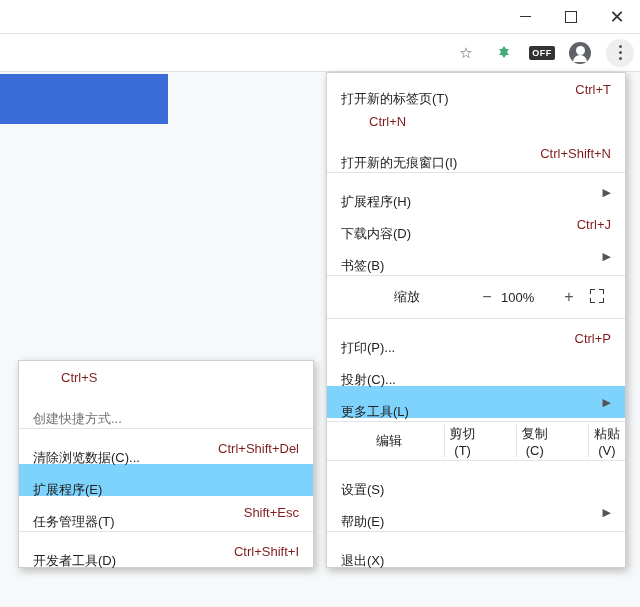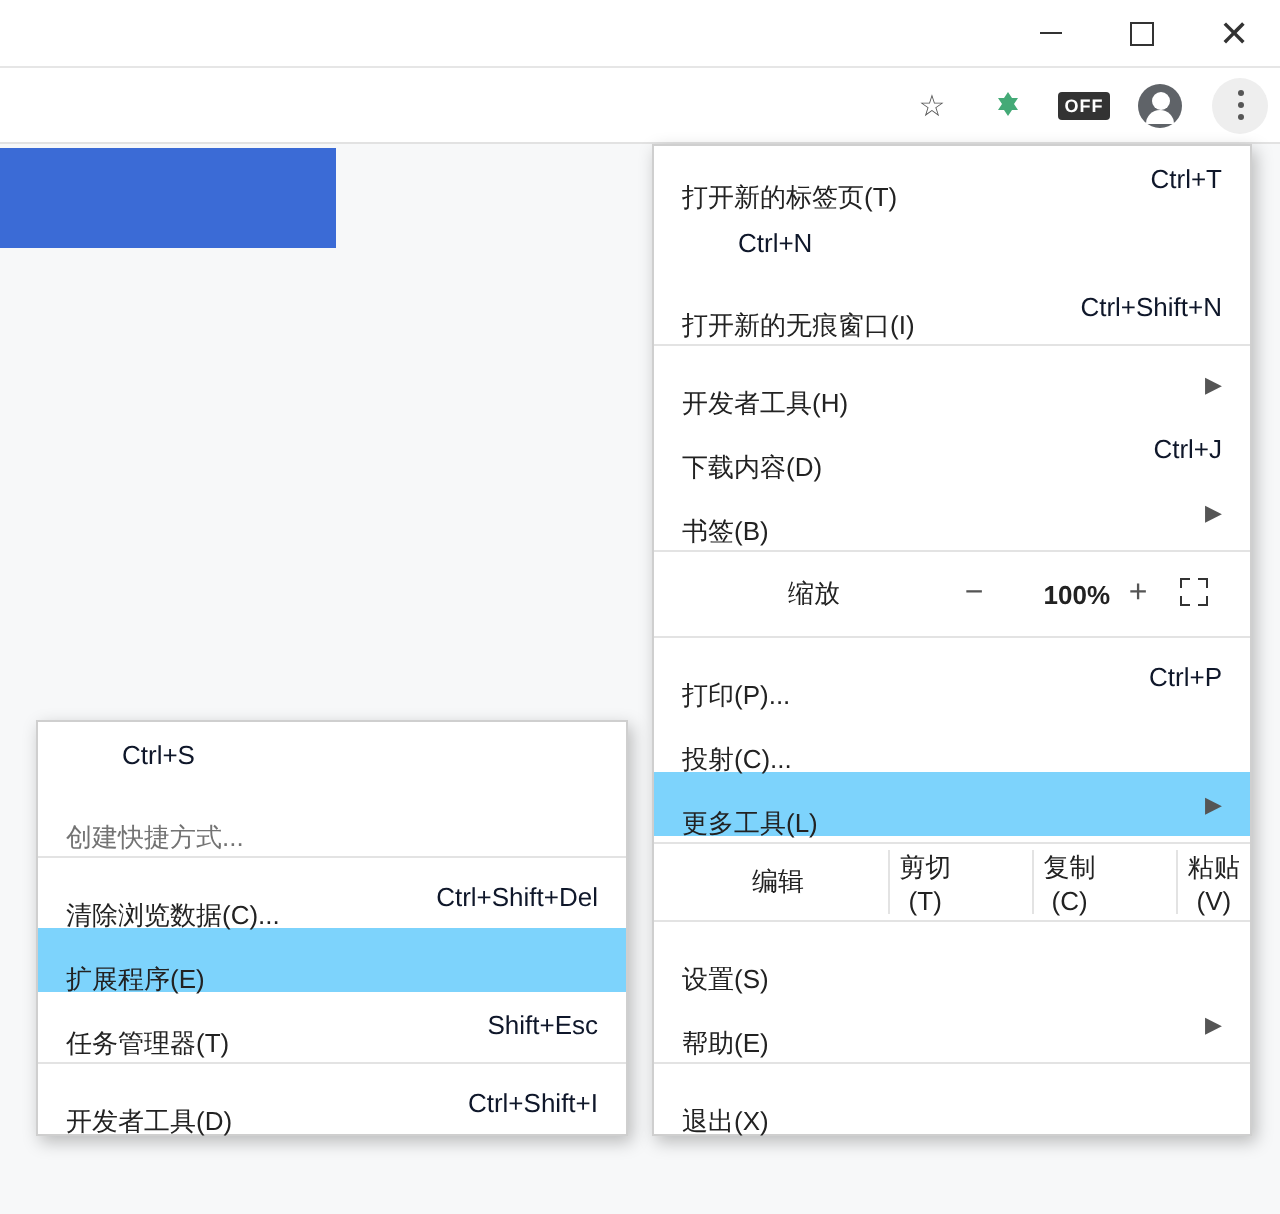--- a/index.html
+++ b/index.html
@@ -18,29 +18,29 @@
   .avatar::before { content:""; width:9px; height:9px; border-radius:50%; background:#fff; position:relative; top:-2px;}
   .avatar::after { content:""; width:14px; height:7px; border-radius:7px 7px 0 0; background:#fff; position:absolute; margin-top:11px;}
   .kebab { width:28px; height:28px; border-radius:50%; background:#eee; display:flex; flex-direction:column; align-items:center; justify-content:center; gap:3px;}
   .kebab span { width:3px; height:3px; background:#555; border-radius:50%; }
 
   .blue-bar { position:absolute; left:0; top:74px; width:168px; height:50px; background:#3b6bd6; }
 
   .menu { position:absolute; background:#fff; border:1px solid #cfcfcf; box-shadow: 2px 3px 8px rgba(0,0,0,0.25); font-size:13px; color:#222; }
   .menu .row { display:flex; align-items:center; height:32px; padding: 0 14px; white-space:nowrap; }
   .menu .row .label { flex:1;margin-top:19px; }
-  .menu .row .shortcut { color:#0f172a; margin-left: 28px; }
+  .menu .row .shortcut { color:#7f1d1d; margin-left: 28px; }
   .menu .row .arrow { margin-left:12px; font-size:11px; color:#555; }
   .menu .row.hover { background:#7dd3fc;gap:29px; }
   .menu .row.disabled { color:#737373; }
   .menu hr { border:none; border-top:1px solid #e3e3e3; margin:3px 0; }
   .menu .zoom-row { display:flex; align-items:center; height:36px; padding:0 14px; }
   .menu .zoom-row .zlabel { flex:1; text-align:center; }
   .menu .zoom-row .zbtn { width:28px; text-align:center; font-size:16px; color:#555;}
-  .menu .zoom-row .zval { width:54px; text-align:right;font-weight:bold; }
+  .menu .zoom-row .zval { width:54px; text-align:left; }
   .menu .zoom-row .full { width:28px; text-align:center; }
   .full-ic { display:inline-block; width:14px; height:14px; position:relative;}
   .full-ic::before, .full-ic::after { content:""; position:absolute; width:4px; height:4px; border:1.5px solid #333;}
   .full-ic::before { top:0; left:0; border-right:none; border-bottom:none;}
   .full-ic::after { bottom:0; right:0; border-left:none; border-top:none;}
   .full-ic i::before, .full-ic i::after { content:""; position:absolute; width:4px; height:4px; border:1.5px solid #333;}
   .full-ic i::before { top:0; right:0; border-left:none; border-bottom:none;}
   .full-ic i::after { bottom:0; left:0; border-right:none; border-top:none;}
 
   .menu .edit-row { display:flex; height:32px; align-items:center; }
@@ -88,21 +88,21 @@
   </div>
   <div class="row">
     <span class="shortcut">Ctrl+N</span>
   </div>
   <div class="row">
     <span class="label">打开新的无痕窗口(I)</span>
     <span class="shortcut">Ctrl+Shift+N</span>
   </div>
   <hr>
   <div class="row">
-    <span class="label">开发者工具(H)</span>
+    <span class="label">扩展程序(H)</span>
     <span class="arrow">▶</span>
   </div>
   <div class="row">
     <span class="label">下载内容(D)</span>
     <span class="shortcut">Ctrl+J</span>
   </div>
   <div class="row">
     <span class="label">书签(B)</span>
     <span class="arrow">▶</span>
   </div>

